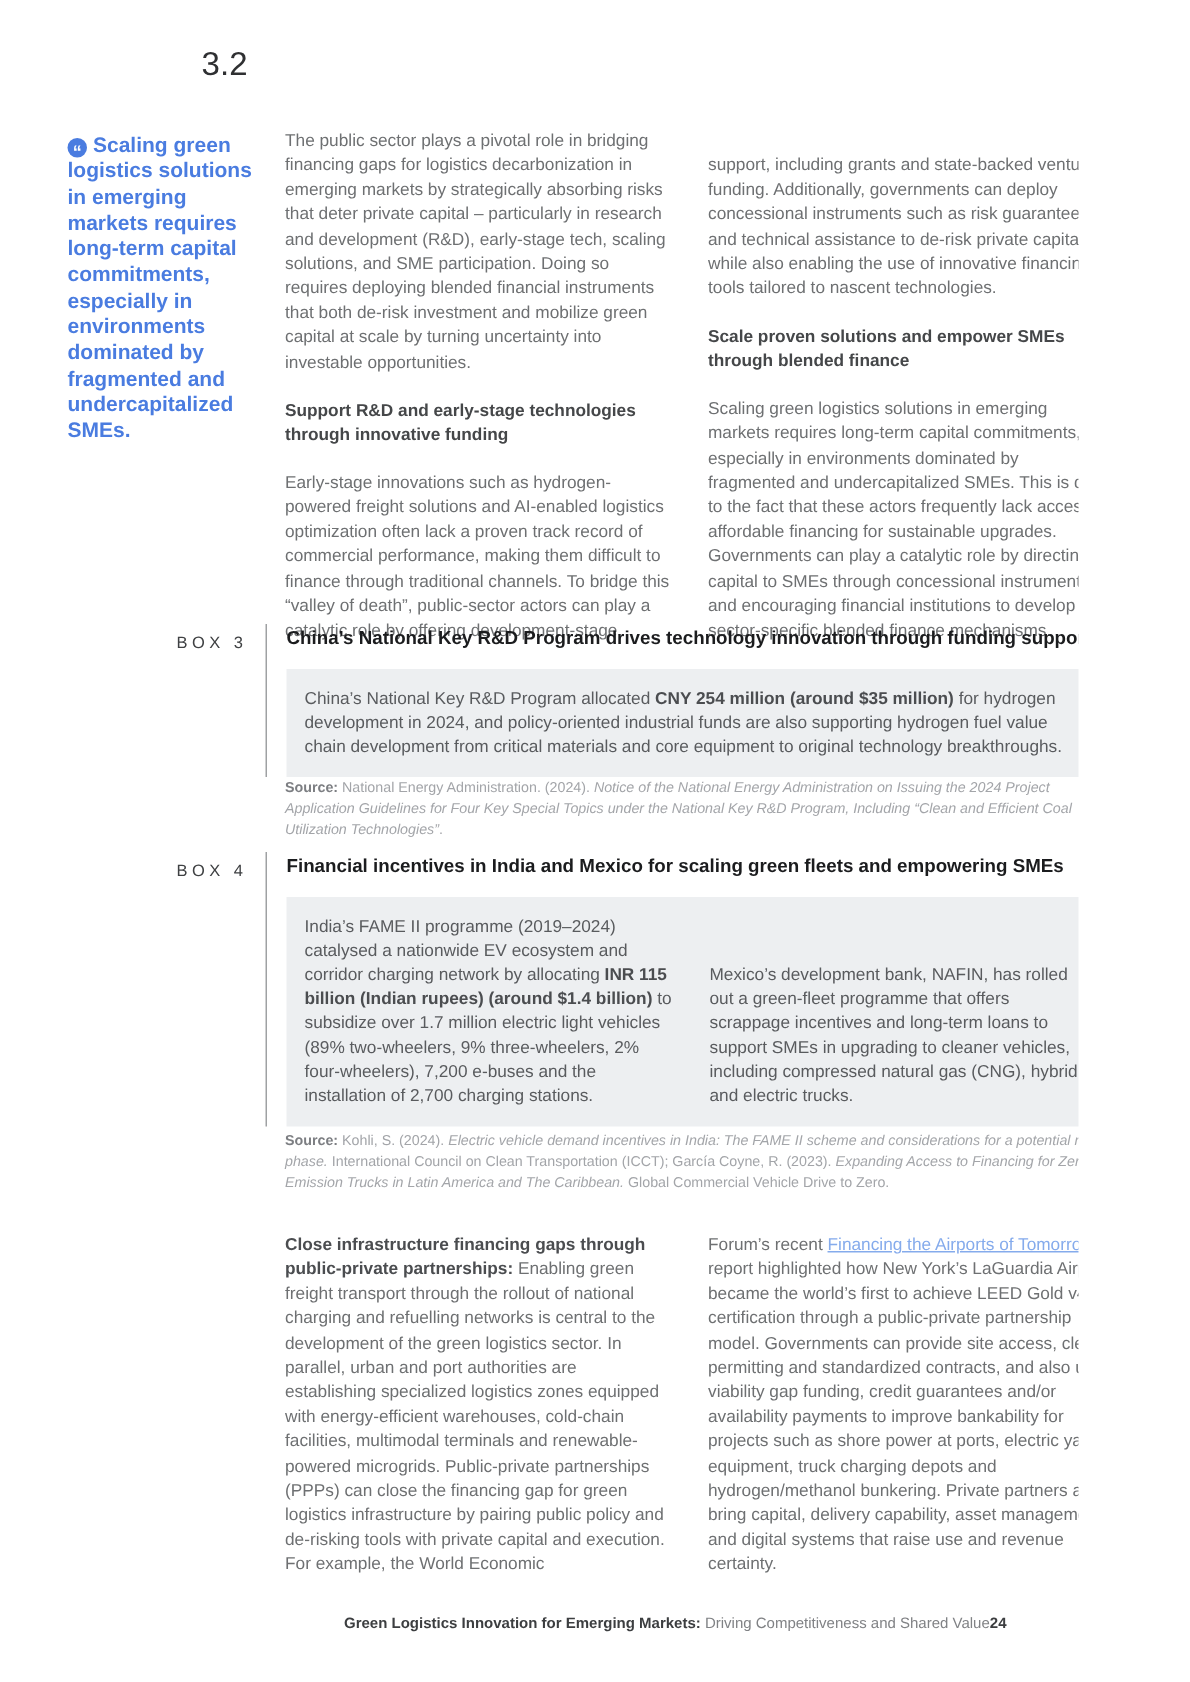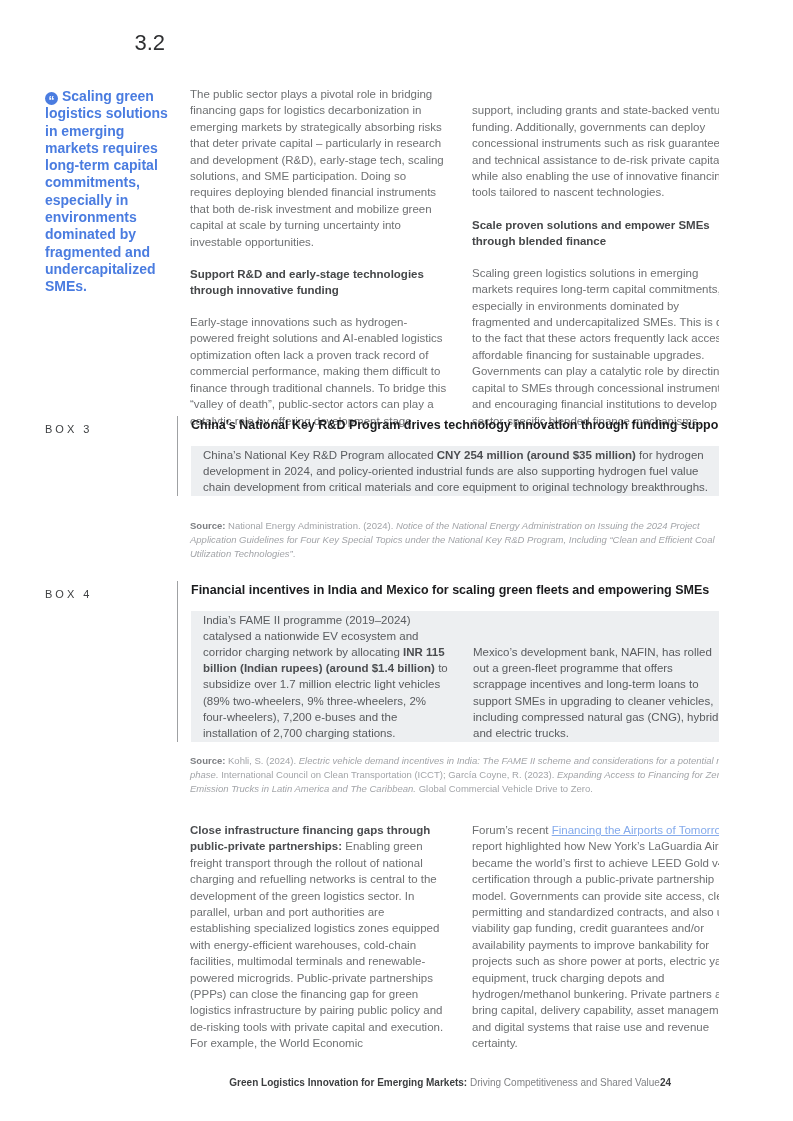--- a/index.html
+++ b/index.html
@@ -35,26 +35,26 @@
   .body-copy p{margin:0 0 16px}
   .body-copy p:last-child{margin-bottom:0}
   .col-heading{font-size:11.5px;line-height:16px;font-weight:700;color:var(--head-text);margin:0 0 16px}
 
   .intro{position:absolute;top:86px;left:190px;width:550px}
   .closing{position:absolute;top:822px;left:190px;width:550px}
 
   
   .box-section{position:absolute;left:45px;width:712px;display:flex}
   .box3{top:416px}
-  .box4{top:581px}
-  .box-gutter{width:132px;padding-right:12px;text-align:left;flex:none;padding-top:3px}
+  .box4{top:568px}
+  .box-gutter{width:132px;padding-right:12px;text-align:right;flex:none;padding-top:3px}
   .box-label{font-size:11px;letter-spacing:3px;color:#3f4143;white-space:nowrap}
   .box-main{border-left:1px solid var(--rule);padding-left:13px;width:563px}
   .box-title{font-size:12.5px;font-weight:700;color:var(--dark-text);line-height:1.4;padding-top:1px;margin:0 0 11px}
-  .gray-box{background:var(--box-bg);padding:1px 12px;font-size:11.5px;line-height:16.2px;color:#595b5e}
+  .gray-box{background:var(--box-bg);padding:12px 12px;font-size:11.5px;line-height:16.2px;color:#595b5e}
   .gray-box .colA{width:246px}
   .gray-box .colB{width:256px}
   .gray-box .col-divider{background:#b6b8ba}
 
   
   .source{position:absolute;left:190px;width:550px;font-size:9.5px;line-height:14px;color:var(--src-text)}
   .source-box3{top:519px}
   .source-box4{top:754px}
   .source .seg-bold{color:var(--src-bold);font-weight:700}
 

